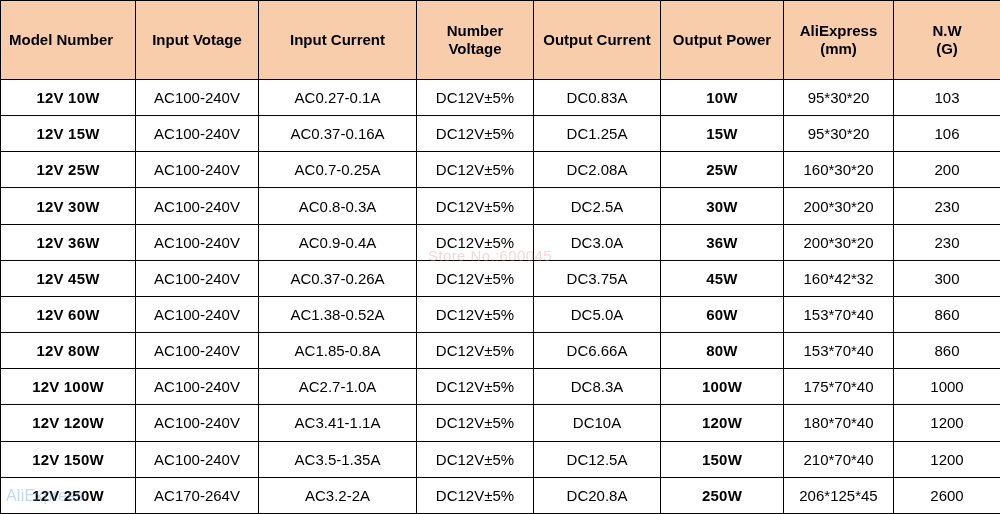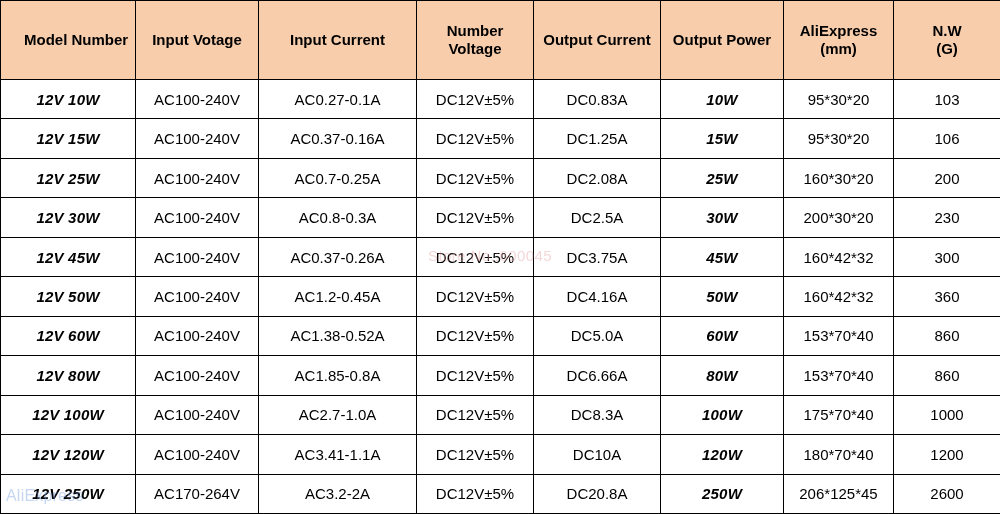--- a/index.html
+++ b/index.html
@@ -39,36 +39,35 @@
   thead th {
     background: #f7cdac;
     font-weight: bold;
     font-size: 16.5px;
     line-height: 1.18;
     height: 78px;
     border-color: #000000;
   }
   thead th.hdr-left {
     text-align: left;
-    padding-left: 23px;
+    padding-left: 8px;
   }
   
   tbody td {
     height: 27px;
     background: #ffffff;
   }
   td.model-cell,
   td.power-cell {
     text-align: left;
     padding-left: 8px;
     font-weight: bold;
     color: #c8181f;
     font-size: 15.5px;
     letter-spacing: 0.2px;
-    font-style: italic;
   }
   
   col.c0 { width: 135px; }
   col.c1 { width: 123px; }
   col.c2 { width: 158px; }
   col.c3 { width: 117px; }
   col.c4 { width: 127px; }
   col.c5 { width: 123px; }
   col.c6 { width: 110px; }
   col.c7 { width: 107px; }
@@ -169,40 +168,40 @@
           <td class="model-cell">12V 30W</td>
           <td>AC100-240V</td>
           <td>AC0.8-0.3A</td>
           <td>DC12V±5%</td>
           <td>DC2.5A</td>
           <td class="power-cell">30W</td>
           <td>200*30*20</td>
           <td>230</td>
         </tr>
         <tr>
+          <td class="model-cell">12V 36W</td>
+          <td>AC100-240V</td>
+          <td>AC0.9-0.4A</td>
+          <td>DC12V±5%</td>
+          <td>DC3.0A</td>
+          <td class="power-cell">36W</td>
+          <td>200*30*20</td>
+          <td>230</td>
+        </tr>
+        <tr>
           <td class="model-cell">12V 45W</td>
           <td>AC100-240V</td>
           <td>AC0.37-0.26A</td>
           <td>DC12V±5%</td>
           <td>DC3.75A</td>
           <td class="power-cell">45W</td>
           <td>160*42*32</td>
           <td>300</td>
         </tr>
         <tr>
-          <td class="model-cell">12V 50W</td>
-          <td>AC100-240V</td>
-          <td>AC1.2-0.45A</td>
-          <td>DC12V±5%</td>
-          <td>DC4.16A</td>
-          <td class="power-cell">50W</td>
-          <td>160*42*32</td>
-          <td>360</td>
-        </tr>
-        <tr>
           <td class="model-cell">12V 60W</td>
           <td>AC100-240V</td>
           <td>AC1.38-0.52A</td>
           <td>DC12V±5%</td>
           <td>DC5.0A</td>
           <td class="power-cell">60W</td>
           <td>153*70*40</td>
           <td>860</td>
         </tr>
         <tr>
@@ -229,20 +228,30 @@
           <td class="model-cell">12V 120W</td>
           <td>AC100-240V</td>
           <td>AC3.41-1.1A</td>
           <td>DC12V±5%</td>
           <td>DC10A</td>
           <td class="power-cell">120W</td>
           <td>180*70*40</td>
           <td>1200</td>
         </tr>
         <tr>
+          <td class="model-cell">12V 150W</td>
+          <td>AC100-240V</td>
+          <td>AC3.5-1.35A</td>
+          <td>DC12V±5%</td>
+          <td>DC12.5A</td>
+          <td class="power-cell">150W</td>
+          <td>210*70*40</td>
+          <td>1200</td>
+        </tr>
+        <tr>
           <td class="model-cell">12V 250W</td>
           <td>AC170-264V</td>
           <td>AC3.2-2A</td>
           <td>DC12V±5%</td>
           <td>DC20.8A</td>
           <td class="power-cell">250W</td>
           <td>206*125*45</td>
           <td>2600</td>
         </tr>
       </tbody>

